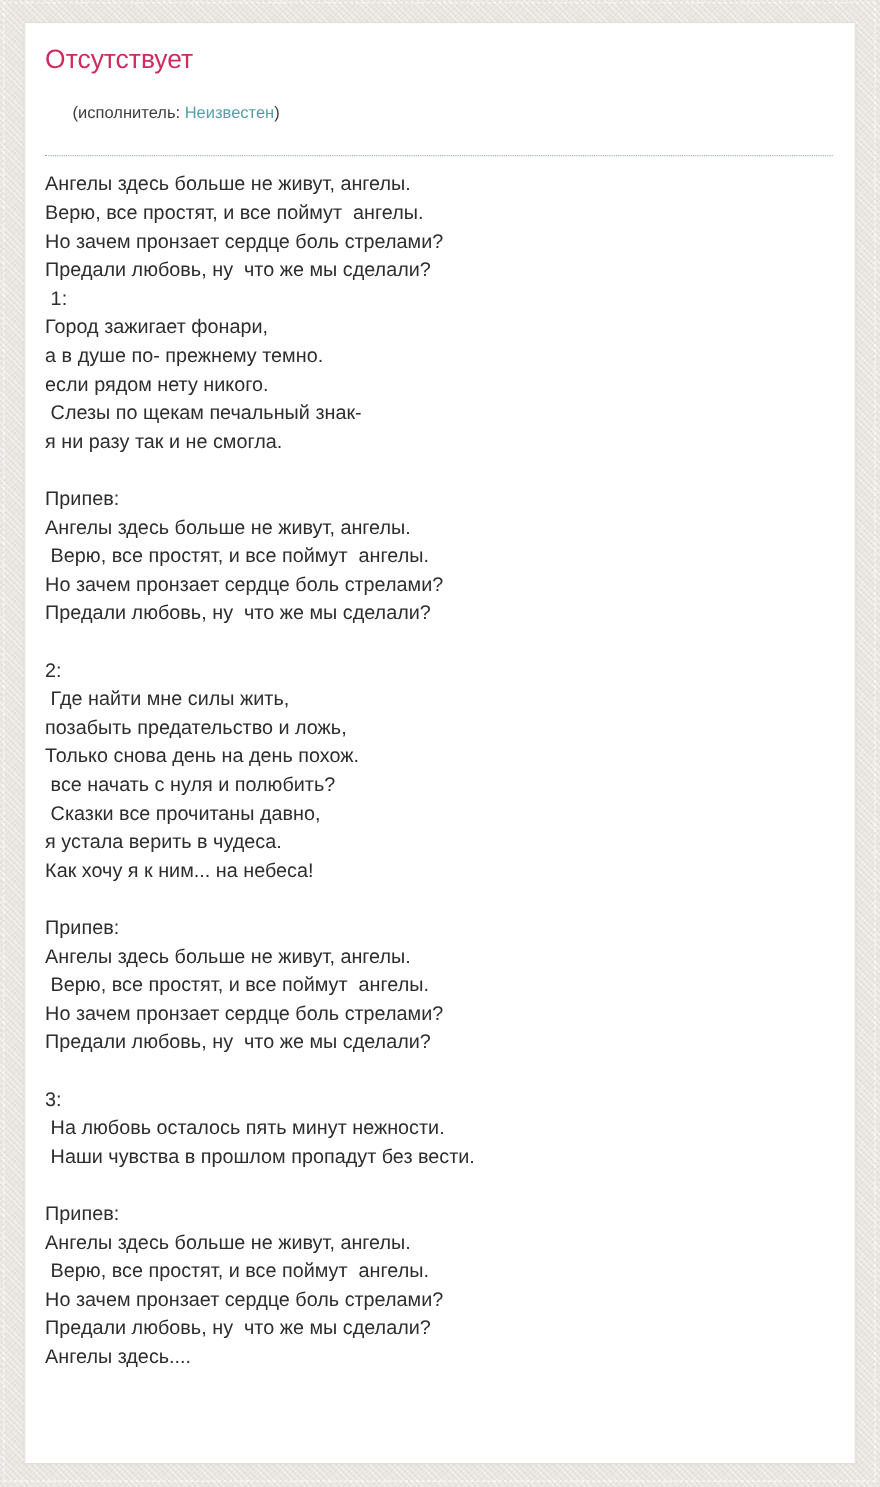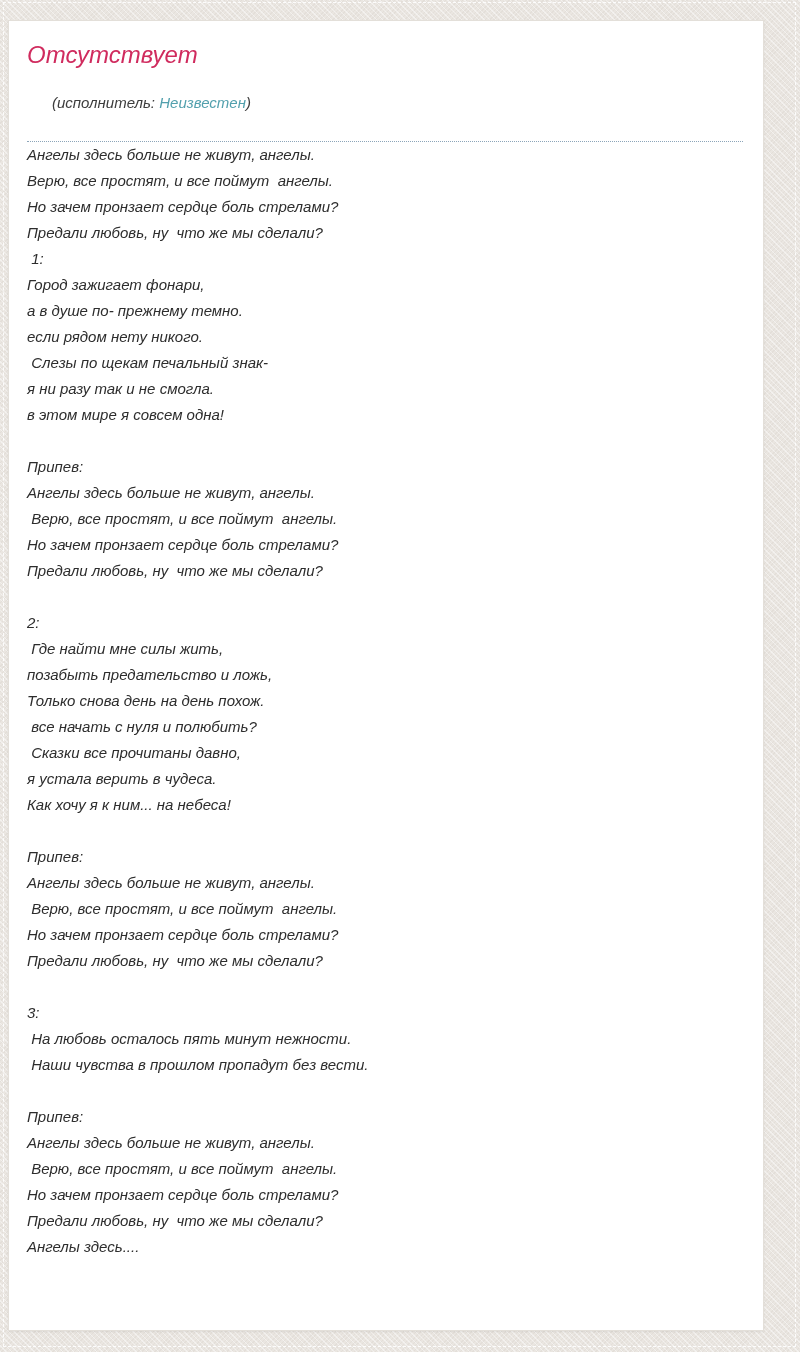--- a/index.html
+++ b/index.html
@@ -25,31 +25,30 @@
     pointer-events: none;
   }
   .page-frame {
     position: absolute;
     left: 3px; right: 4px; top: 2px; bottom: 5px;
     border: 1px dashed rgba(255,255,255,0.9);
     pointer-events: none;
   }
   .card {
     position: absolute;
-    left: 8px;
+    left: 22px;
     top: 20px;
     width: 756px;
     height: 1311px;
     box-sizing: border-box;
     background: var(--card-bg, #ffffff);
     border: 1px solid #e3dfd9;
     box-shadow: 0 1px 2px rgba(0,0,0,0.07);
     padding: 19px 20px 0 18px;
     overflow: hidden;
-    font-style: italic;
   }
   .header {
     border-bottom: 1px dotted var(--separator-color, #8ca5b9);
     padding-bottom: 5px;
   }
   .song-title {
     margin: 0;
     font-size: 24px;
     line-height: 30px;
     font-weight: 400;
@@ -60,22 +59,22 @@
     line-height: 22px;
     color: var(--muted-text-color, #3d3d3d);
     white-space: pre-wrap;
   }
   .artist-link {
     color: var(--link-color, #52a0ad);
     text-decoration: none;
     cursor: pointer;
   }
   .lyrics {
-    margin-top: 0;
-    font-size: 15px;
+    margin-top: 12px;
+    font-size: 18px;
     line-height: 26px;
     color: var(--text-color, #2d2d2d);
   }
   .lyric-line {
     white-space: pre-wrap;
     min-height: 26px;
   }
 </style>
 </head>
 <body>
@@ -94,21 +93,20 @@
       <div class="lyric-line">Ангелы здесь больше не живут, ангелы.</div>
       <div class="lyric-line">Верю, все простят, и все поймут  ангелы.</div>
       <div class="lyric-line">Но зачем пронзает сердце боль стрелами?</div>
       <div class="lyric-line">Предали любовь, ну  что же мы сделали?</div>
       <div class="lyric-line"> 1:</div>
       <div class="lyric-line">Город зажигает фонари,</div>
       <div class="lyric-line">а в душе по- прежнему темно.</div>
       <div class="lyric-line">если рядом нету никого.</div>
       <div class="lyric-line"> Слезы по щекам печальный знак-</div>
       <div class="lyric-line">я ни разу так и не смогла.</div>
-      <div class="lyric-line">в этом мире я совсем одна!</div>
       <div class="lyric-line"></div>
       <div class="lyric-line">Припев:</div>
       <div class="lyric-line">Ангелы здесь больше не живут, ангелы.</div>
       <div class="lyric-line"> Верю, все простят, и все поймут  ангелы.</div>
       <div class="lyric-line">Но зачем пронзает сердце боль стрелами?</div>
       <div class="lyric-line">Предали любовь, ну  что же мы сделали?</div>
       <div class="lyric-line"></div>
       <div class="lyric-line">2:</div>
       <div class="lyric-line"> Где найти мне силы жить,</div>
       <div class="lyric-line">позабыть предательство и ложь,</div>

